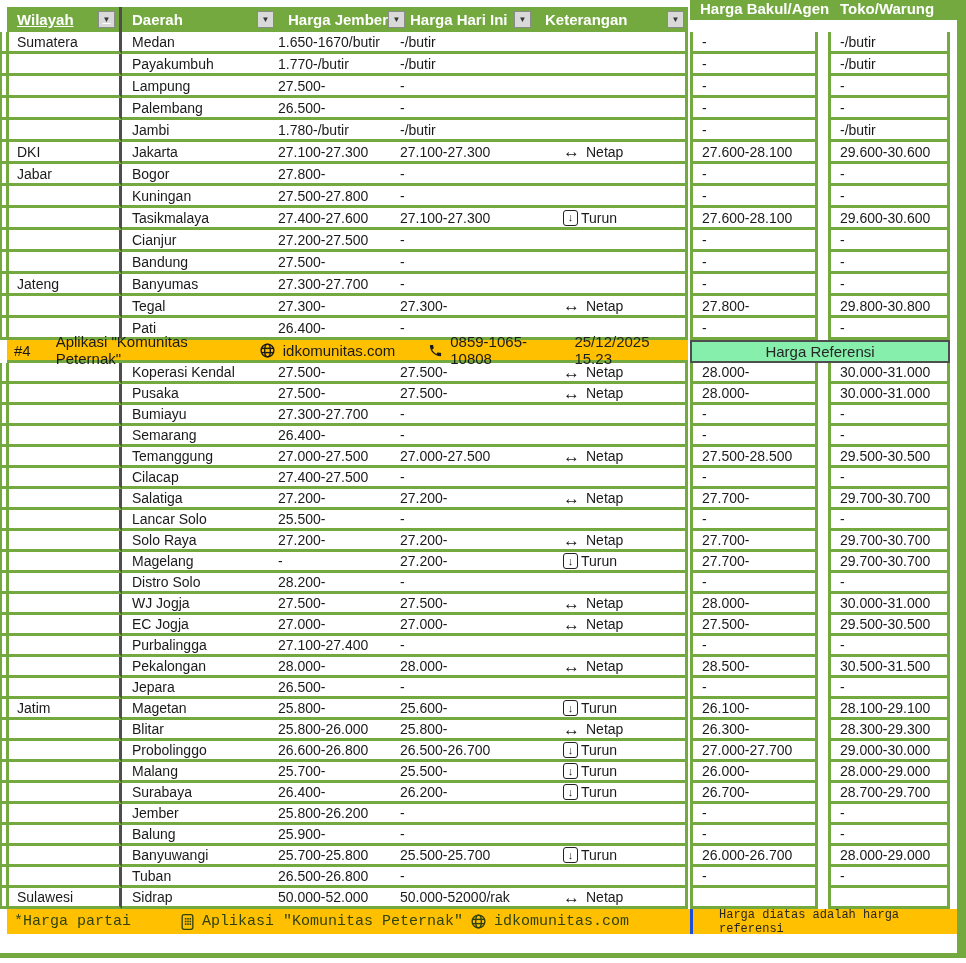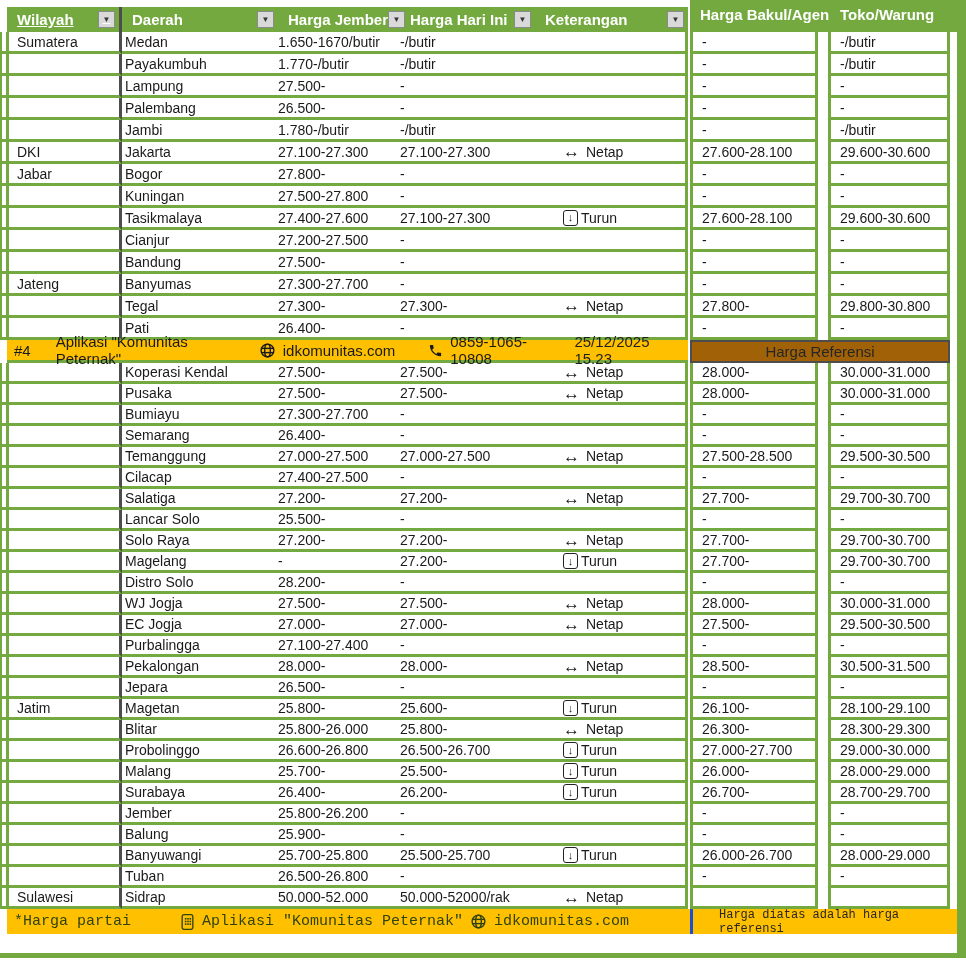--- a/index.html
+++ b/index.html
@@ -12,21 +12,21 @@
   .right-strip { position: absolute; top: 0; right: 0; width: 9px; height: 958px; background: #74a93f; }
   .bottom-bar { position: absolute; top: 953px; left: 0; width: 966px; height: 5px; background: #74a93f; }
 
   
   .hdr { position: relative; height: 32px; }
   .hdr-left {
     position: absolute; left: 7px; top: 7px; width: 681px; height: 25px;
     background: #74a93f; display: flex; align-items: center;
   }
   .hdr-right {
-    position: absolute; left: 690px; top: 0; width: 276px; height: 32px;
+    position: absolute; left: 690px; top: 0; width: 276px; height: 20px;
     background: #74a93f; display: flex; align-items: flex-end; padding-bottom: 3px;
   }
   .hcell {
     display: flex; align-items: center; justify-content: space-between;
     height: 100%; padding: 0 4px 0 10px;
     color: #ffffff; font-weight: bold; font-size: 15px; white-space: nowrap;
   }
   .hcell.dark-div { border-right: 3px solid #4d4d4d; }
   .dd {
     width: 17px; height: 17px; background: #d9d9d9; border: 1px solid #8a8a8a;
@@ -35,21 +35,21 @@
   }
   .hlabel-r { color:#ffffff; font-weight: bold; font-size: 15px; white-space: nowrap; }
 
   
   .rows-top .row { height: 22px; border-radius: 9px; }
   .rows-bottom .row { height: 21px; }
   .row { display: flex; width: 950px; }
   .row > div { border-bottom: 3px solid #74a93f; display: flex; align-items: center; white-space: nowrap; overflow: hidden; }
   .c-edge   { width: 9px;  background:#fff; border-left: 2px solid #74a93f; border-right: 3px solid #74a93f; }
   .c-wil    { width: 113px; padding-left: 8px; border-right: 3px solid #4d4d4d; }
-  .c-dae    { width: 156px; padding-left: 3px; }
+  .c-dae    { width: 156px; padding-left: 10px; }
   .c-kem    { width: 122px; }
   .c-har    { width: 135px; }
   .c-ket    { width: 153px; padding-left: 28px; border-right: 3px solid #74a93f; }
   .c-gap0   { width: 2px;  border-bottom: none !important; }
   .c-bak    { width: 128px; padding-left: 9px; border-left: 3px solid #74a93f; border-right: 3px solid #74a93f; }
   .c-gapA   { width: 10px; border-bottom: none !important; }
   .c-tok    { width: 122px; padding-left: 9px; border-left: 3px solid #74a93f; border-right: 3px solid #74a93f; }
   .netap-arrow { font-size: 17px; margin-right: 6px; line-height: 1; }
   .turun-box {
     display: inline-flex; align-items: center; justify-content: center;
@@ -59,21 +59,21 @@
 
   
   .banner { display: flex; height: 23.4px; width: 957px; }
   .banner-left {
     width: 681px; margin-left: 7px; background: #ffc000;
     display: flex; align-items: center; gap: 7px; padding-left: 7px;
     border-bottom: 3px solid #74a93f; font-size: 15px;
   }
   .banner-gap { width: 2px; }
   .banner-right {
-    width: 260px; background: #a16207; border: 2.5px solid #4d4d4d;
+    width: 260px; background: #86efac; border: 2.5px solid #4d4d4d;
     display: flex; align-items: center; justify-content: center;
     font-size: 15px; color: #262626;
   }
   .footer { display: flex; height: 25px; width: 957px; font-family: Liberation Mono, monospace; }
   .footer-left {
     width: 681px; margin-left: 7px; background: #ffc000;
     display: flex; align-items: center; padding: 0 10px 0 7px;
     font-size: 15px; color: #30430f;
   }
   .footer-gap { width: 2px; background:#ffc000; }

